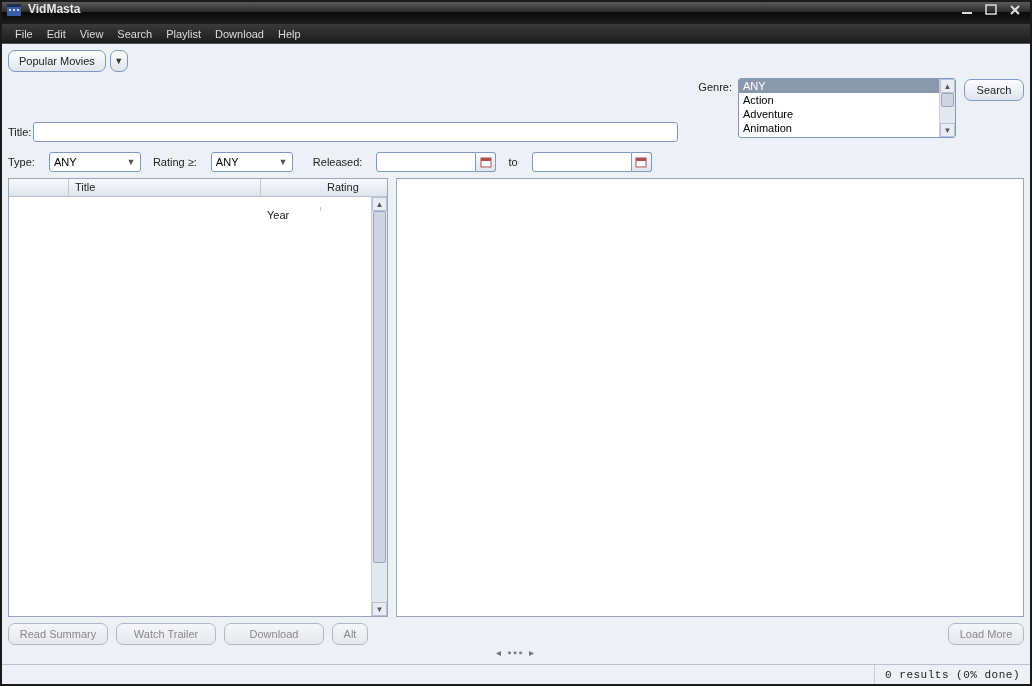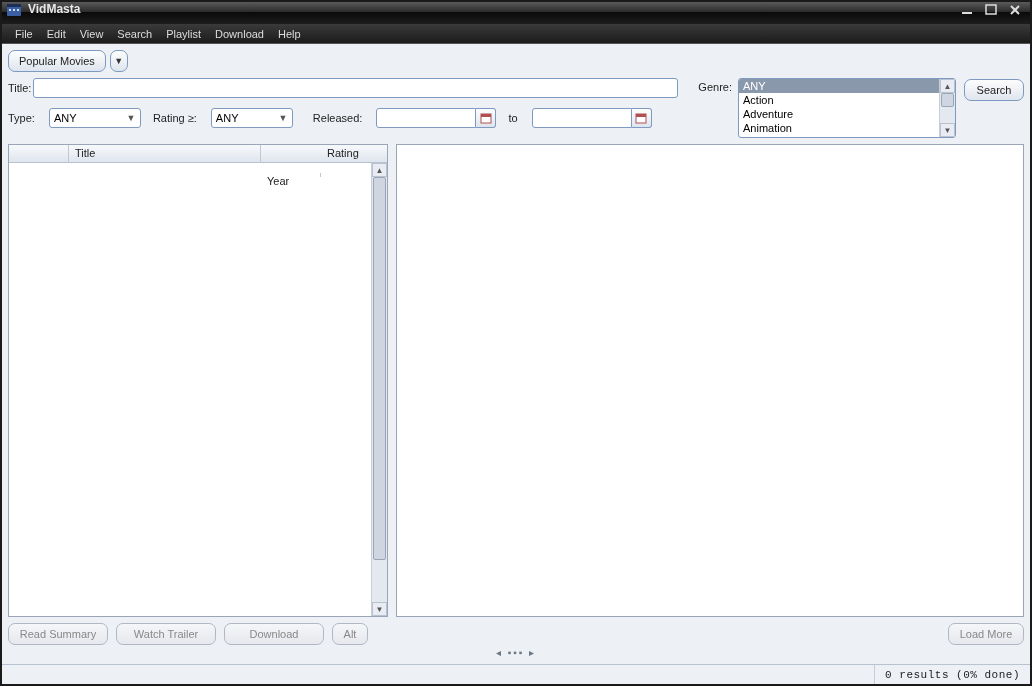--- a/index.html
+++ b/index.html
@@ -175,21 +175,21 @@
 
     <div class="toolbar-row">
       <button class="btn">Popular Movies</button>
       <button class="btn split-right">
         <span style="font-size:9px;color:#333;">▼</span>
       </button>
     </div>
 
     <div class="filters-row" style="align-items:flex-start;">
       <div style="display:flex;flex-direction:column;gap:10px;flex:1;">
-        <div style="display:flex;align-items:center;">
+        <div style="display:flex;align-items:center;margin-top:44px;">
           <span class="label">Title:</span>
           <input class="text title-input" value="" style="">
         </div>
         <div style="display:flex;align-items:center;gap:12px;">
           <span class="label">Type:</span>
           <div class="combo" style="width:92px;">
             <span>ANY</span>
             <span class="caret">▼</span>
           </div>
           <span class="label">Rating ≥:</span>

